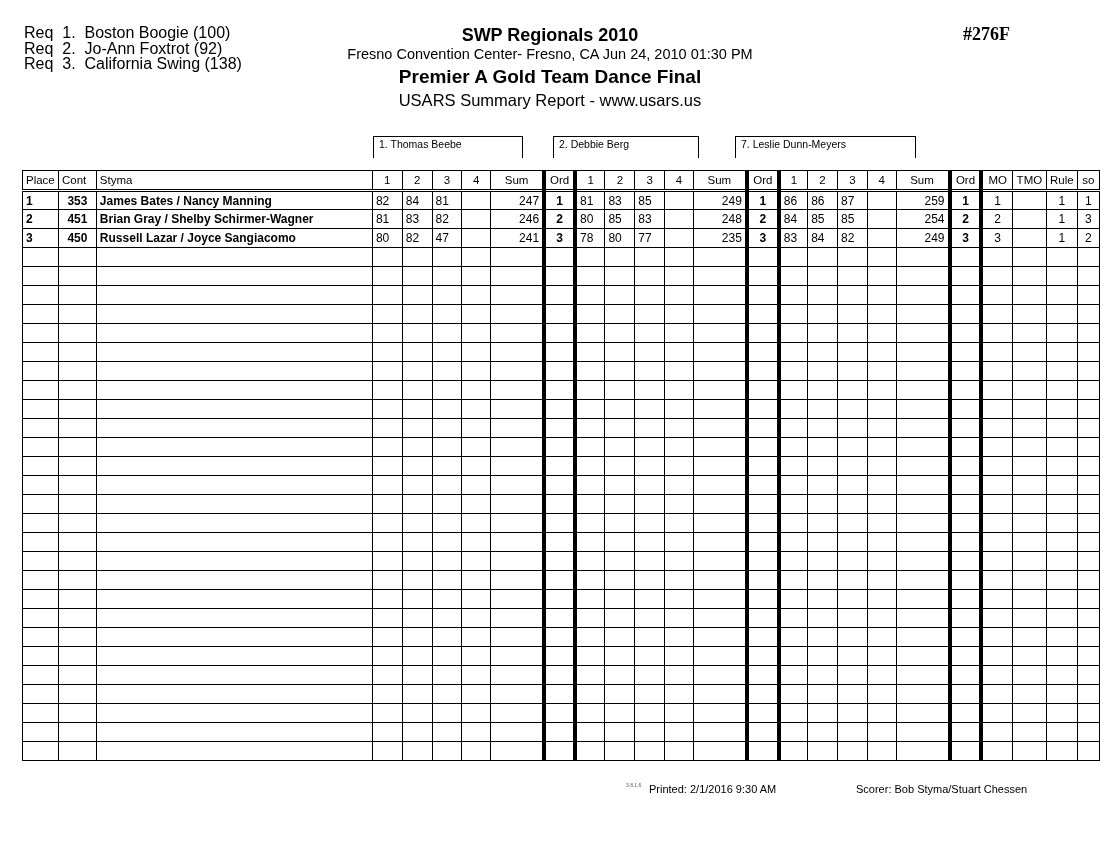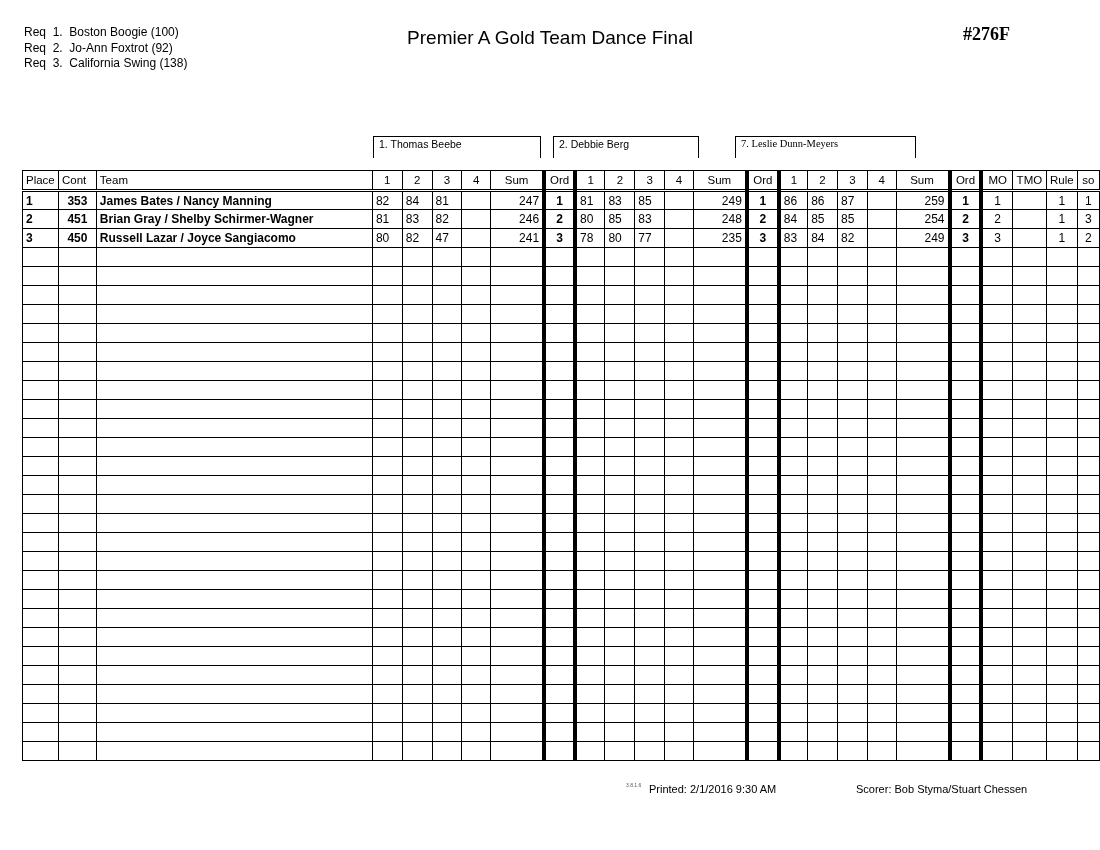--- a/index.html
+++ b/index.html
@@ -1,23 +1,23 @@
 <!DOCTYPE html>
 <html><head>
 <meta charset="utf-8">
 <style>
   html, body { margin: 0; padding: 0; background: #ffffff; }
   body { width: 1100px; height: 850px; position: relative; overflow: hidden;
          font-family: "Liberation Sans", sans-serif; color: #000; }
-  .reqs { position: absolute; left: 24px; top: 25px; font-size: 12px; line-height: 15.5px; }
+  .reqs { position: absolute; left: 24px; top: 25px; font-size: 16px; line-height: 15.5px; }
   .reqs div { white-space: pre; }
   .center-head { position: absolute; left: 300px; width: 500px; top: 24px; text-align: center; }
   .title { font-size: 18px; font-weight: bold; line-height: 22px; }
   .sub { font-size: 14.5px; line-height: 17px; }
-  .event { font-size: 19px; font-weight: normal; line-height: 25px; margin-top: 1px; }
+  .event { font-size: 19px; font-weight: bold; line-height: 25px; margin-top: 1px; }
   .report { font-size: 16.5px; line-height: 22px; }
   .eventno { position: absolute; left: 963px; top: 24px; font-size: 18px; font-weight: bold; font-family: Liberation Serif, serif; }
 
   .judge-head { position: absolute; top: 136px; height: 22px; border: 1px solid #000; border-bottom: none;
                 font-size: 10.5px; line-height: 14px; padding-left: 5px; box-sizing: border-box; }
 
   table.grid { position: absolute; left: 22px; top: 158px; border-collapse: collapse; table-layout: fixed;
                font-size: 12px; margin-top: 12px; }
   table.grid td, table.grid th { border: 1px solid #000; height: 19px; padding: 0 3px; overflow: hidden;
                 white-space: nowrap; font-weight: normal; box-sizing: border-box; }
@@ -35,28 +35,31 @@
 </head>
 <body>
 
 <div class="reqs">
   <div>Req  1.  Boston Boogie (100)</div>
   <div>Req  2.  Jo-Ann Foxtrot (92)</div>
   <div>Req  3.  California Swing (138)</div>
 </div>
 
 <div class="center-head">
+  <div class="title">SWP Regionals 2010</div>
+  <div class="sub">Fresno Convention Center-  Fresno, CA  Jun 24, 2010  01:30 PM</div>
   <div class="event">Premier A Gold Team Dance Final</div>
+  <div class="report">USARS Summary Report - www.usars.us</div>
 </div>
 
 <div class="eventno">#276F</div>
 
-<div class="judge-head" style="left:373px;width:168px;">1.  Thomas Beebe</div>
+<div class="judge-head" style="left:373px;width:150px;">1.  Thomas Beebe</div>
 <div class="judge-head" style="left:553px;width:146px;">2.  Debbie Berg</div>
-<div class="judge-head" style="left:735px;width:181px;font-family:Liberation Serif, serif;">7.  Leslie Dunn-Meyers</div>
+<div class="judge-head" style="left:735px;width:181px;">7.  Leslie Dunn-Meyers</div>
 
 <table class="grid" id="grid">
   <colgroup>
     <col style="width:36px">
       <col style="width:38px">
       <col style="width:277px">
     <col style="width:30px">
       <col style="width:30px">
       <col style="width:30px">
       <col style="width:29px">
@@ -76,21 +79,21 @@
       <col style="width:32px">
     <col style="width:31px">
       <col style="width:34px">
       <col style="width:31px">
       <col style="width:22px">
   </colgroup>
   <thead>
     <tr>
       <th class="left">Place</th>
       <th class="left">Cont</th>
-      <th class="left">Team</th>
+      <th class="left">Styma</th>
       <th>1</th>
       <th>2</th>
       <th>3</th>
       <th>4</th>
       <th>Sum</th>
       <th class="thick-l">Ord</th>
       <th class="thick-l">1</th>
       <th>2</th>
       <th>3</th>
       <th>4</th>

